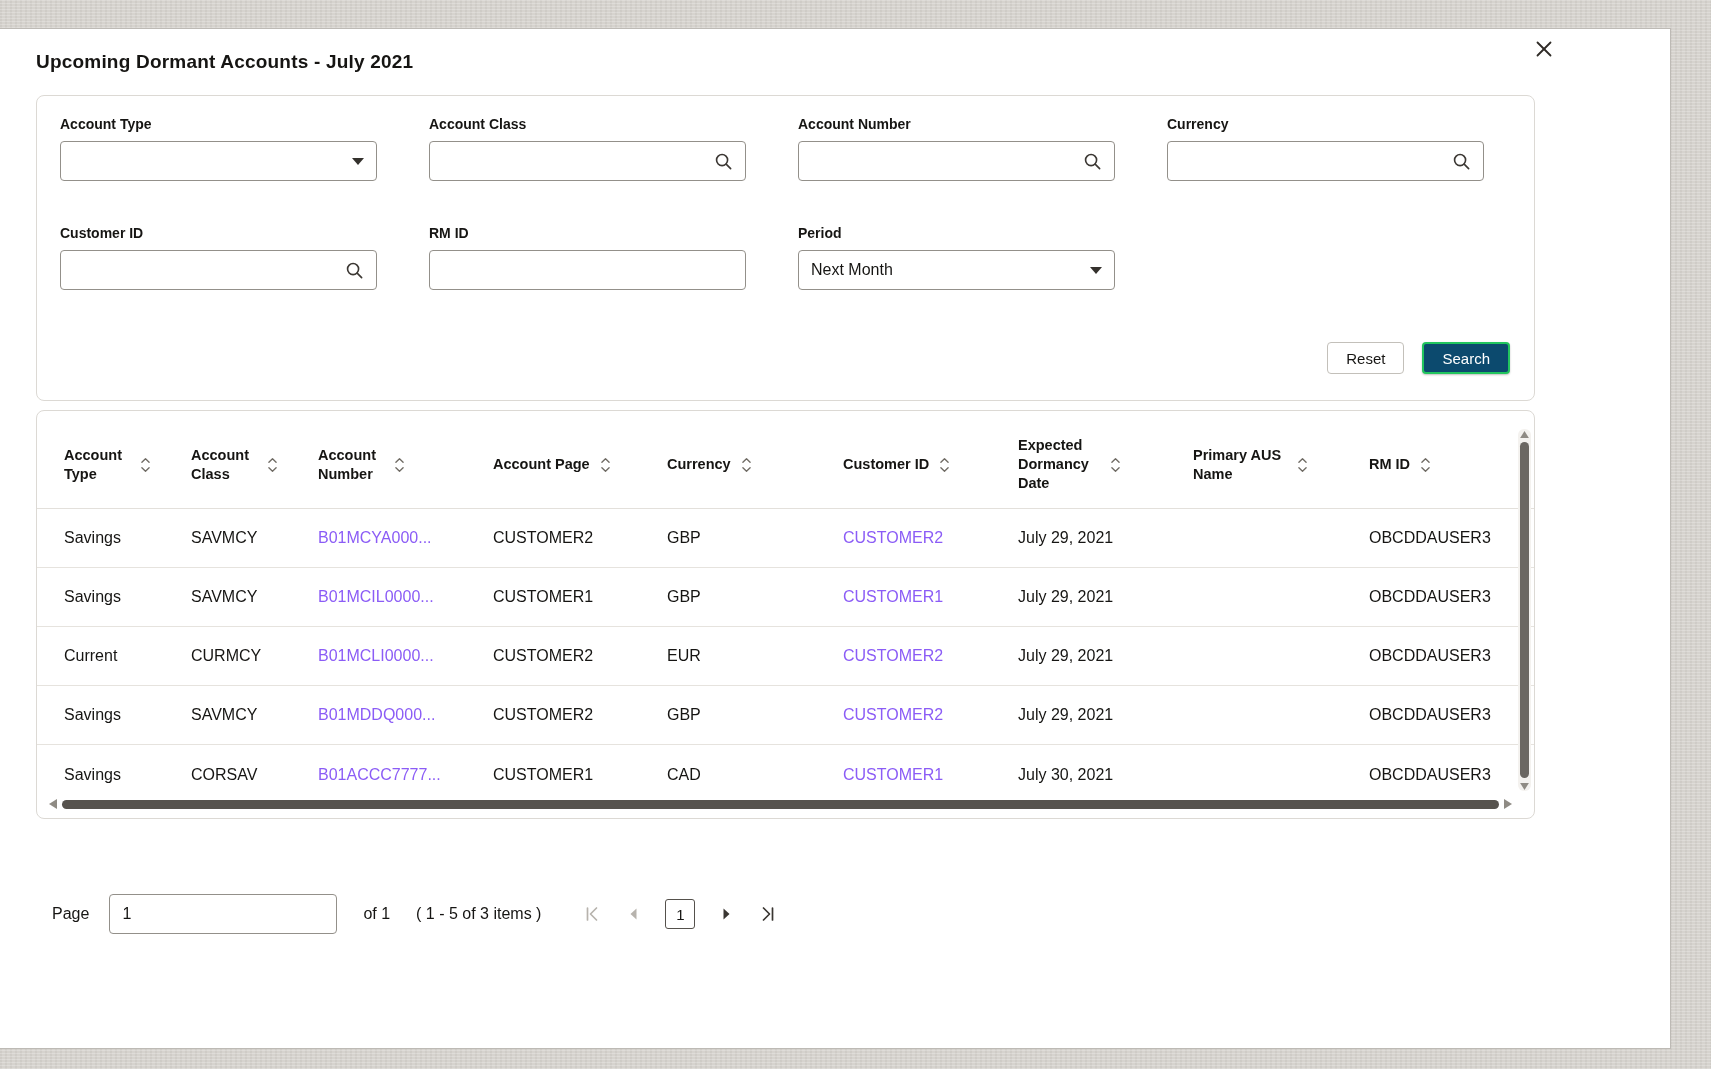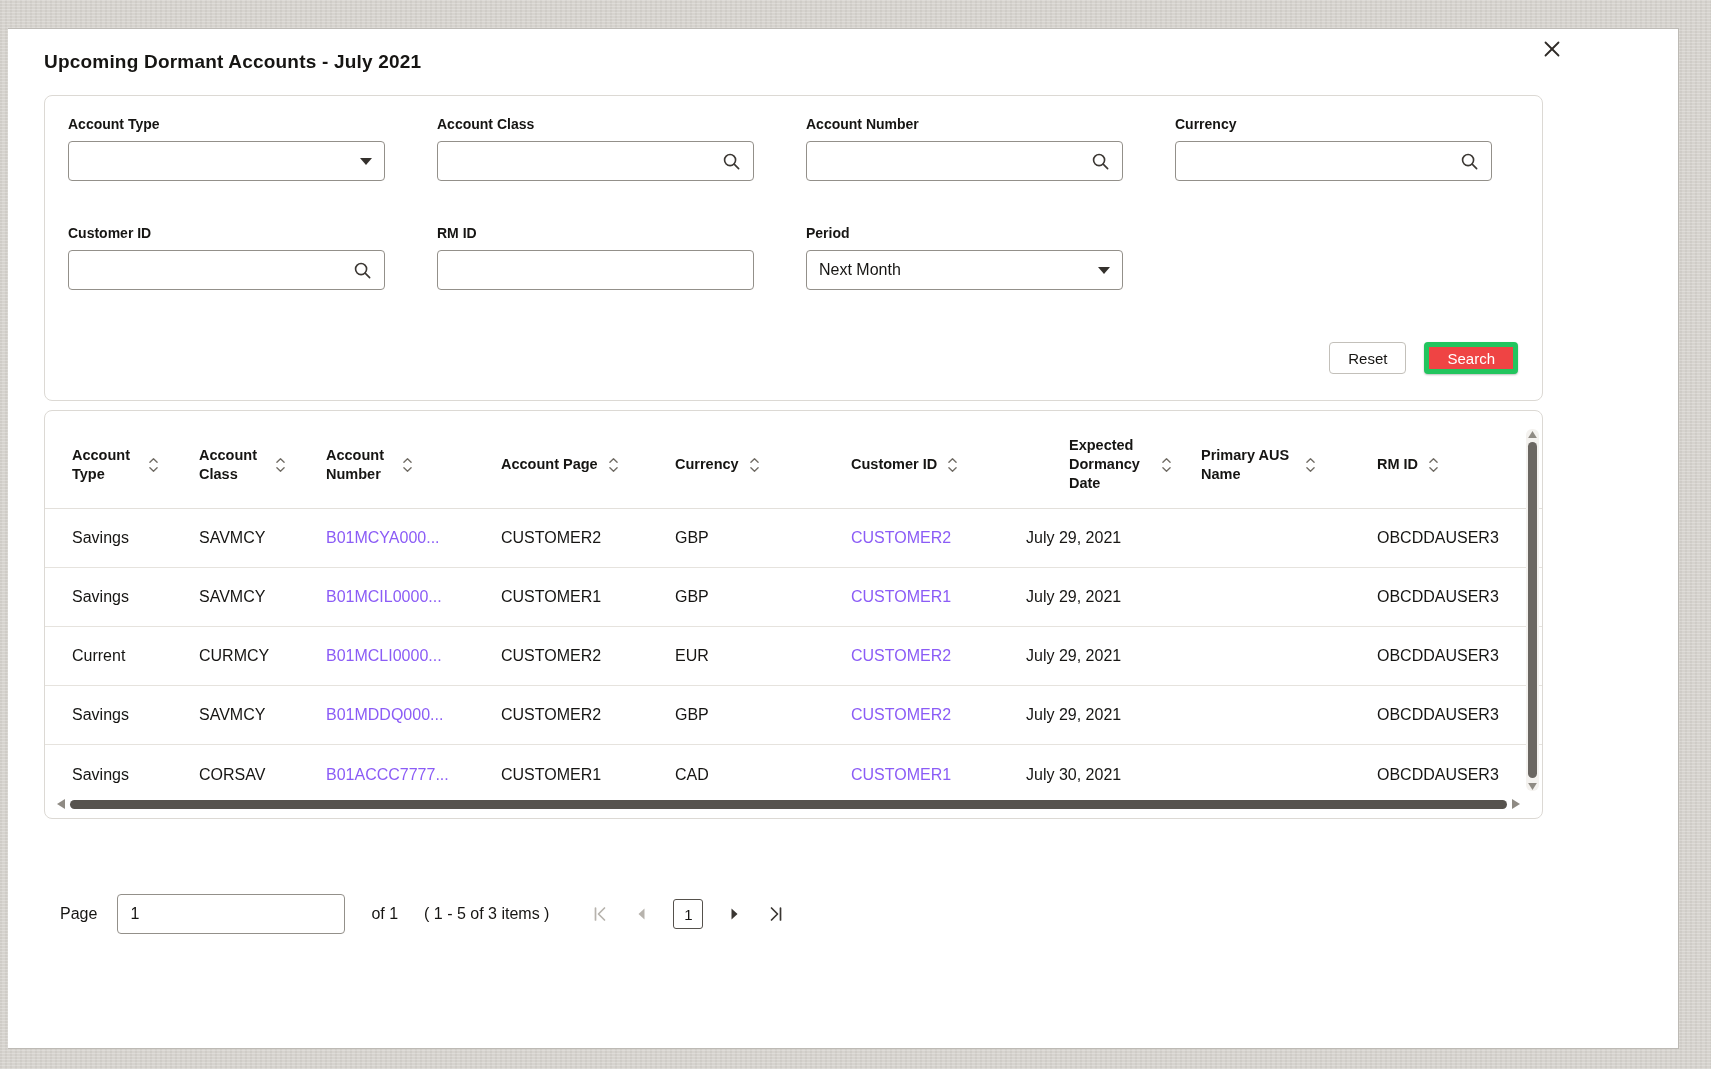--- a/index.html
+++ b/index.html
@@ -12,21 +12,21 @@
     background:#d6d3ce;
   }
   .backdrop{
     position:absolute;inset:0;
     background:
       repeating-linear-gradient(0deg, rgba(255,255,255,.22) 0 1px, transparent 1px 3px),
       repeating-linear-gradient(90deg, rgba(110,105,98,.07) 0 2px, transparent 2px 5px),
       #d6d3ce;
   }
   .modal{
-    position:absolute;left:8px;top:28px;width:1671px;height:1021px;
+    position:absolute;left:0;top:28px;width:1671px;height:1021px;
     background:#fff;border:1px solid #bdbab5;border-left:none;
   }
   .title{
     position:absolute;left:36px;top:22px;
     font-size:19px;font-weight:700;letter-spacing:.2px;color:#161513;
   }
   .close-btn{
     position:absolute;left:1527px;top:3px;width:34px;height:34px;
     display:flex;align-items:center;justify-content:center;
     background:none;border:none;cursor:pointer;
@@ -54,21 +54,21 @@
   .mag svg{width:19px;height:19px;display:block;}
   .caret{display:flex;align-items:center;cursor:pointer;padding-left:6px;}
   .caret svg{width:12px;height:7px;display:block;}
 
   .actions{position:absolute;right:24px;bottom:26px;display:flex;gap:18px;}
   .btn{
     height:32px;padding:0 18px;border-radius:4px;
     font-family:inherit;font-size:15px;cursor:pointer;
   }
   .btn-reset{background:#fff;border:1px solid #c3c0ba;color:#161513;}
-  .btn-search{background:#ef4444;border:5px solid #22c55e;color:#fff;box-shadow:0 1px 2px rgba(0,0,0,.25);}
+  .btn-search{background:#0c4a6e;border:2px solid #22c55e;color:#fff;box-shadow:0 1px 2px rgba(0,0,0,.25);}
 
   .table-card{left:36px;top:381px;width:1499px;height:409px;overflow:hidden;}
   .thead{
     display:flex;align-items:center;height:98px;padding-left:27px;padding-top:10px;
     border-bottom:1px solid #e3e0db;
   }
   .th{
     display:flex;align-items:center;gap:10px;
     font-size:14.5px;font-weight:700;color:#161513;padding-right:6px;
   }
@@ -77,21 +77,21 @@
   .sort svg{width:11px;height:18px;display:block;}
   .tr{
     display:flex;align-items:center;height:59px;padding-left:27px;
     border-bottom:1px solid #e6e3de;font-size:16px;color:#161513;
   }
   .tr:last-child{border-bottom:none;}
   .td{overflow:hidden;white-space:nowrap;padding-right:10px;}
   .col0{width:127px;}.col1{width:127px;}.col2{width:175px;}.col3{width:174px;}
   .col4{width:176px;}.col5{width:175px;}.col6{width:175px;}.col7{width:176px;}.col8{width:137px;}
   .col0 .th-label,.col1 .th-label,.col2 .th-label{max-width:66px;}
-  .col6 .th-label{max-width:82px;margin-left:43px;}
+  .col6 .th-label{max-width:82px;}
   .col7 .th-label{max-width:94px;}
   .link{color:#8b5cf6;cursor:pointer;}
 
   .vscroll{
     position:absolute;top:18px;right:3px;width:13px;height:362px;
     display:flex;flex-direction:column;align-items:center;gap:3px;
     background:#f4f2ef;border-radius:6px;cursor:pointer;
   }
   .vscroll .varr{display:flex;align-items:center;justify-content:center;height:10px;}
   .vscroll .varr svg{width:9px;height:7px;display:block;}

